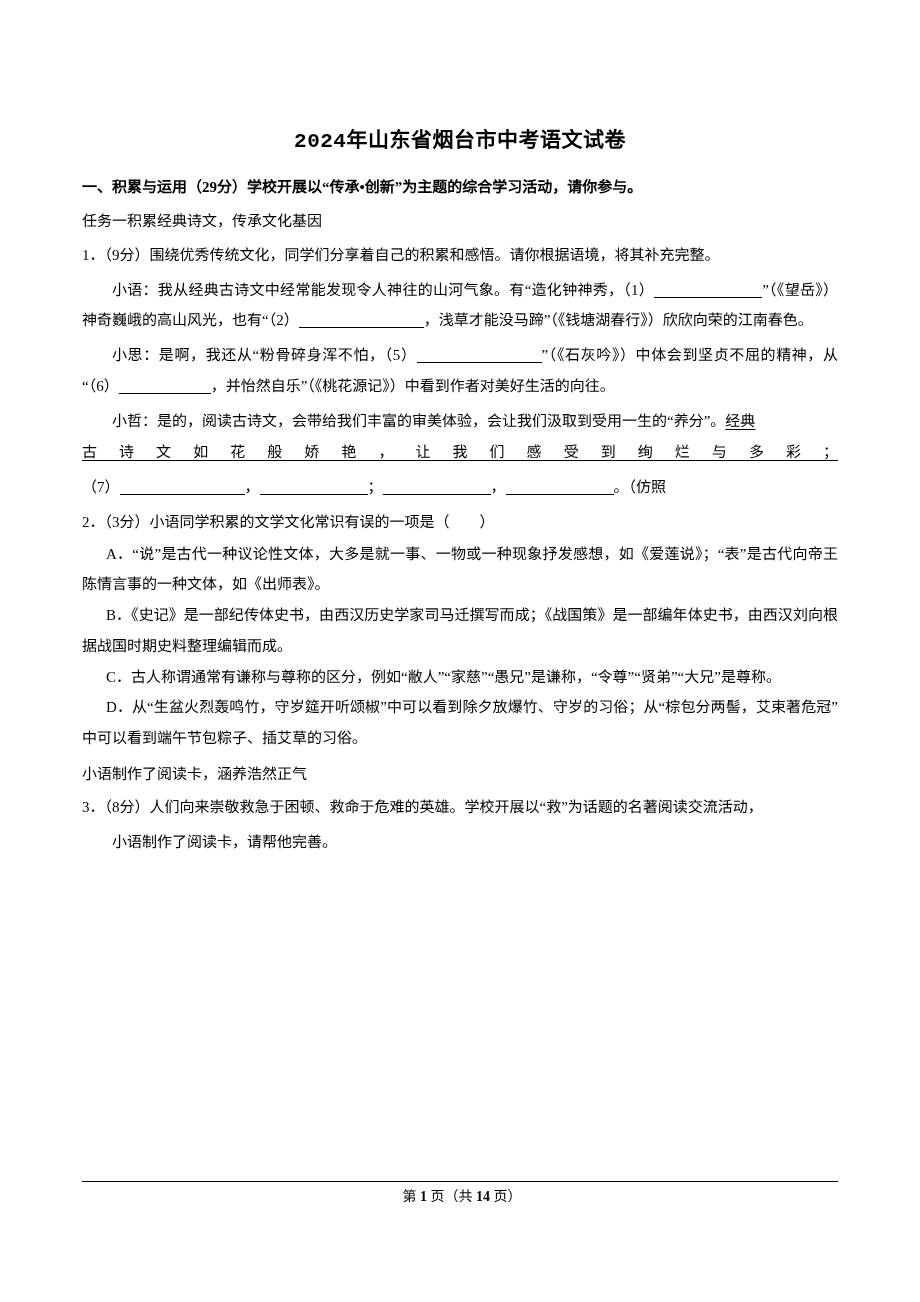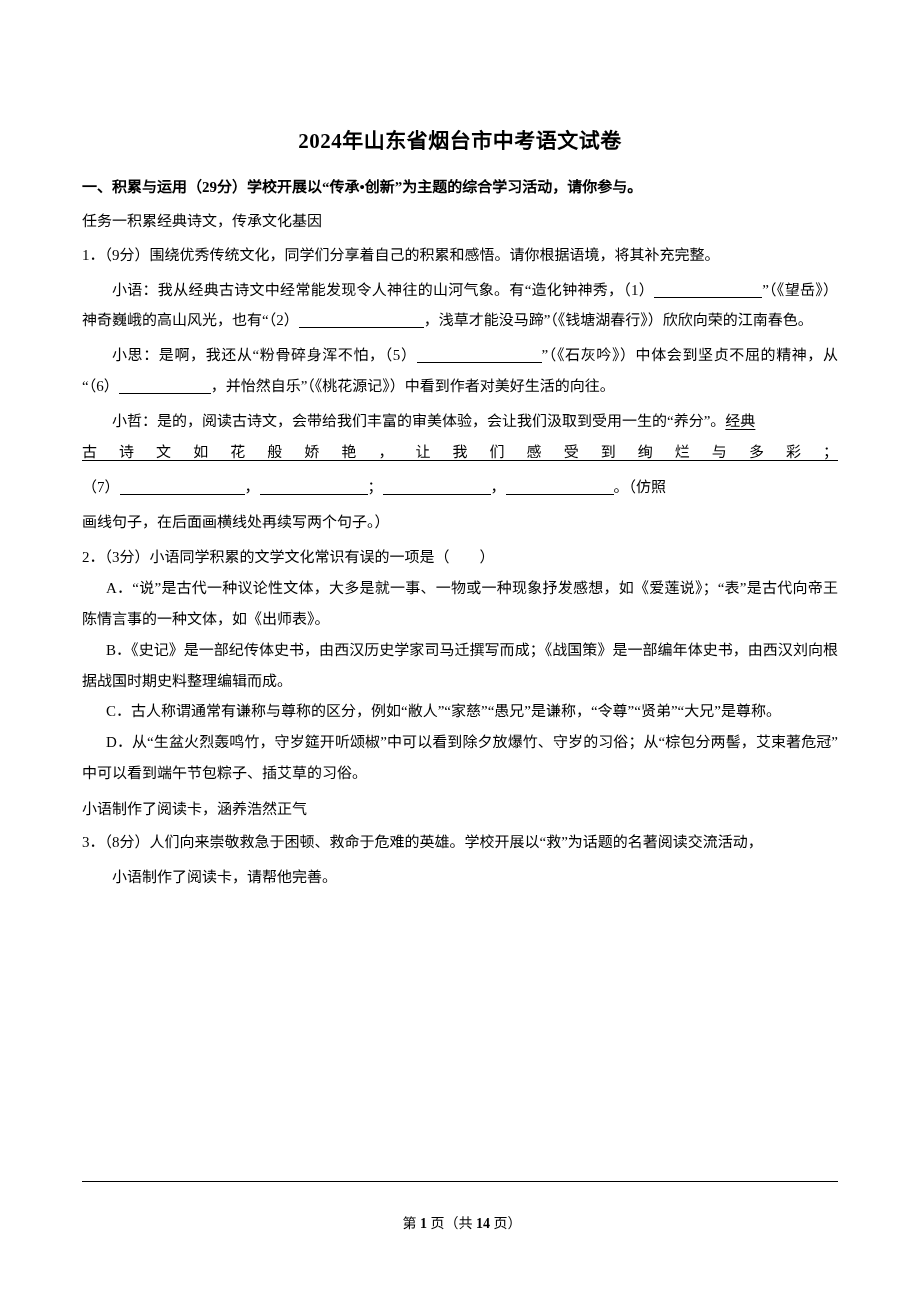--- a/index.html
+++ b/index.html
@@ -31,20 +31,21 @@
   }
 
   
   .doc-title {
     font-size: 21px;
     font-weight: bold;
     text-align: center;
     letter-spacing: 0.5px;
     line-height: 1.5;
     margin: 0 0 16px 0;
+    font-family: Liberation Mono, monospace;
   }
 
   
   .section-head {
     font-size: 15px;
     font-weight: bold;
     line-height: 1.85;
     margin: 0 0 4px 0;
     text-align: justify;
   }
@@ -109,21 +110,20 @@
     height: 0;
   }
   .footer {
     position: absolute;
     left: 4px;
     right: 0;
     top: 1186px;
     text-align: center;
     font-size: 14px;
     line-height: 1.6;
-    margin-top: 27px;
   }
   .footer b { font-weight: bold; }
   .nb { white-space: nowrap; }
 </style>
 </head>
 <body>
 
 <div class="page">
   <div class="content">
 
@@ -139,21 +139,20 @@
 
 
     <p class="q indent"><span>小思：</span><span>是啊，我还从“粉骨碎身浑不怕，（5）</span><span class="blank b-xl"></span><span>”（《石灰吟》）中体会到坚贞不屈的精神，从“（6）</span><span class="blank b-md"></span><span>，并怡然自乐”（《桃花源记》）中看到作者对美好生活的向往。</span></p>
 
     <p class="q indent"><span>小哲：</span><span>是的，阅读古诗文，会带给我们丰富的审美体验，会让我们汲取到受用一生的“养分”。</span><span class="u-line">经典</span></p>
 
     <span class="spread">古诗文如花般娇艳，让我们感受到绚烂与多彩；</span>
 
     <p class="q"><span>（7）</span><span class="blank b-xl"></span><span>，</span><span class="blank b-lg"></span><span>；</span><span class="blank b-lg"></span><span>，</span><span class="blank b-lg"></span><span>。（仿照</span></p>
 
-    <p class="q">画线句子，在后面画横线处再续写两个句子。）</p>
 
     <p class="q">2．（3分）小语同学积累的文学文化常识有误的一项是（　　）</p>
 
     <p class="opt">A．“说”是古代一种议论性文体，大多是就一事、一物或一种现象抒发感想，如《爱莲说》；“表”是古代向帝王陈情言事的一种文体，如《出师表》。</p>
     <p class="opt">B．《史记》是一部纪传体史书，由西汉历史学家司马迁撰写而成；《战国策》是一部编年体史书，由西汉刘向根据战国时期史料整理编辑而成。</p>
     <p class="opt">C．古人称谓通常有谦称与尊称的区分，例如“敝人”“家慈”“愚兄”是谦称，“令尊”“贤弟”“大兄”是尊称。</p>
     <p class="opt">D．从“生盆火烈轰鸣竹，守岁筵开听颂椒”中可以看到除夕放爆竹、守岁的习俗；从“棕包分两髻，艾束著危冠”中可以看到端午节包粽子、插艾草的习俗。</p>
 
     <p class="task-head">小语制作了阅读卡，涵养浩然正气</p>
 

